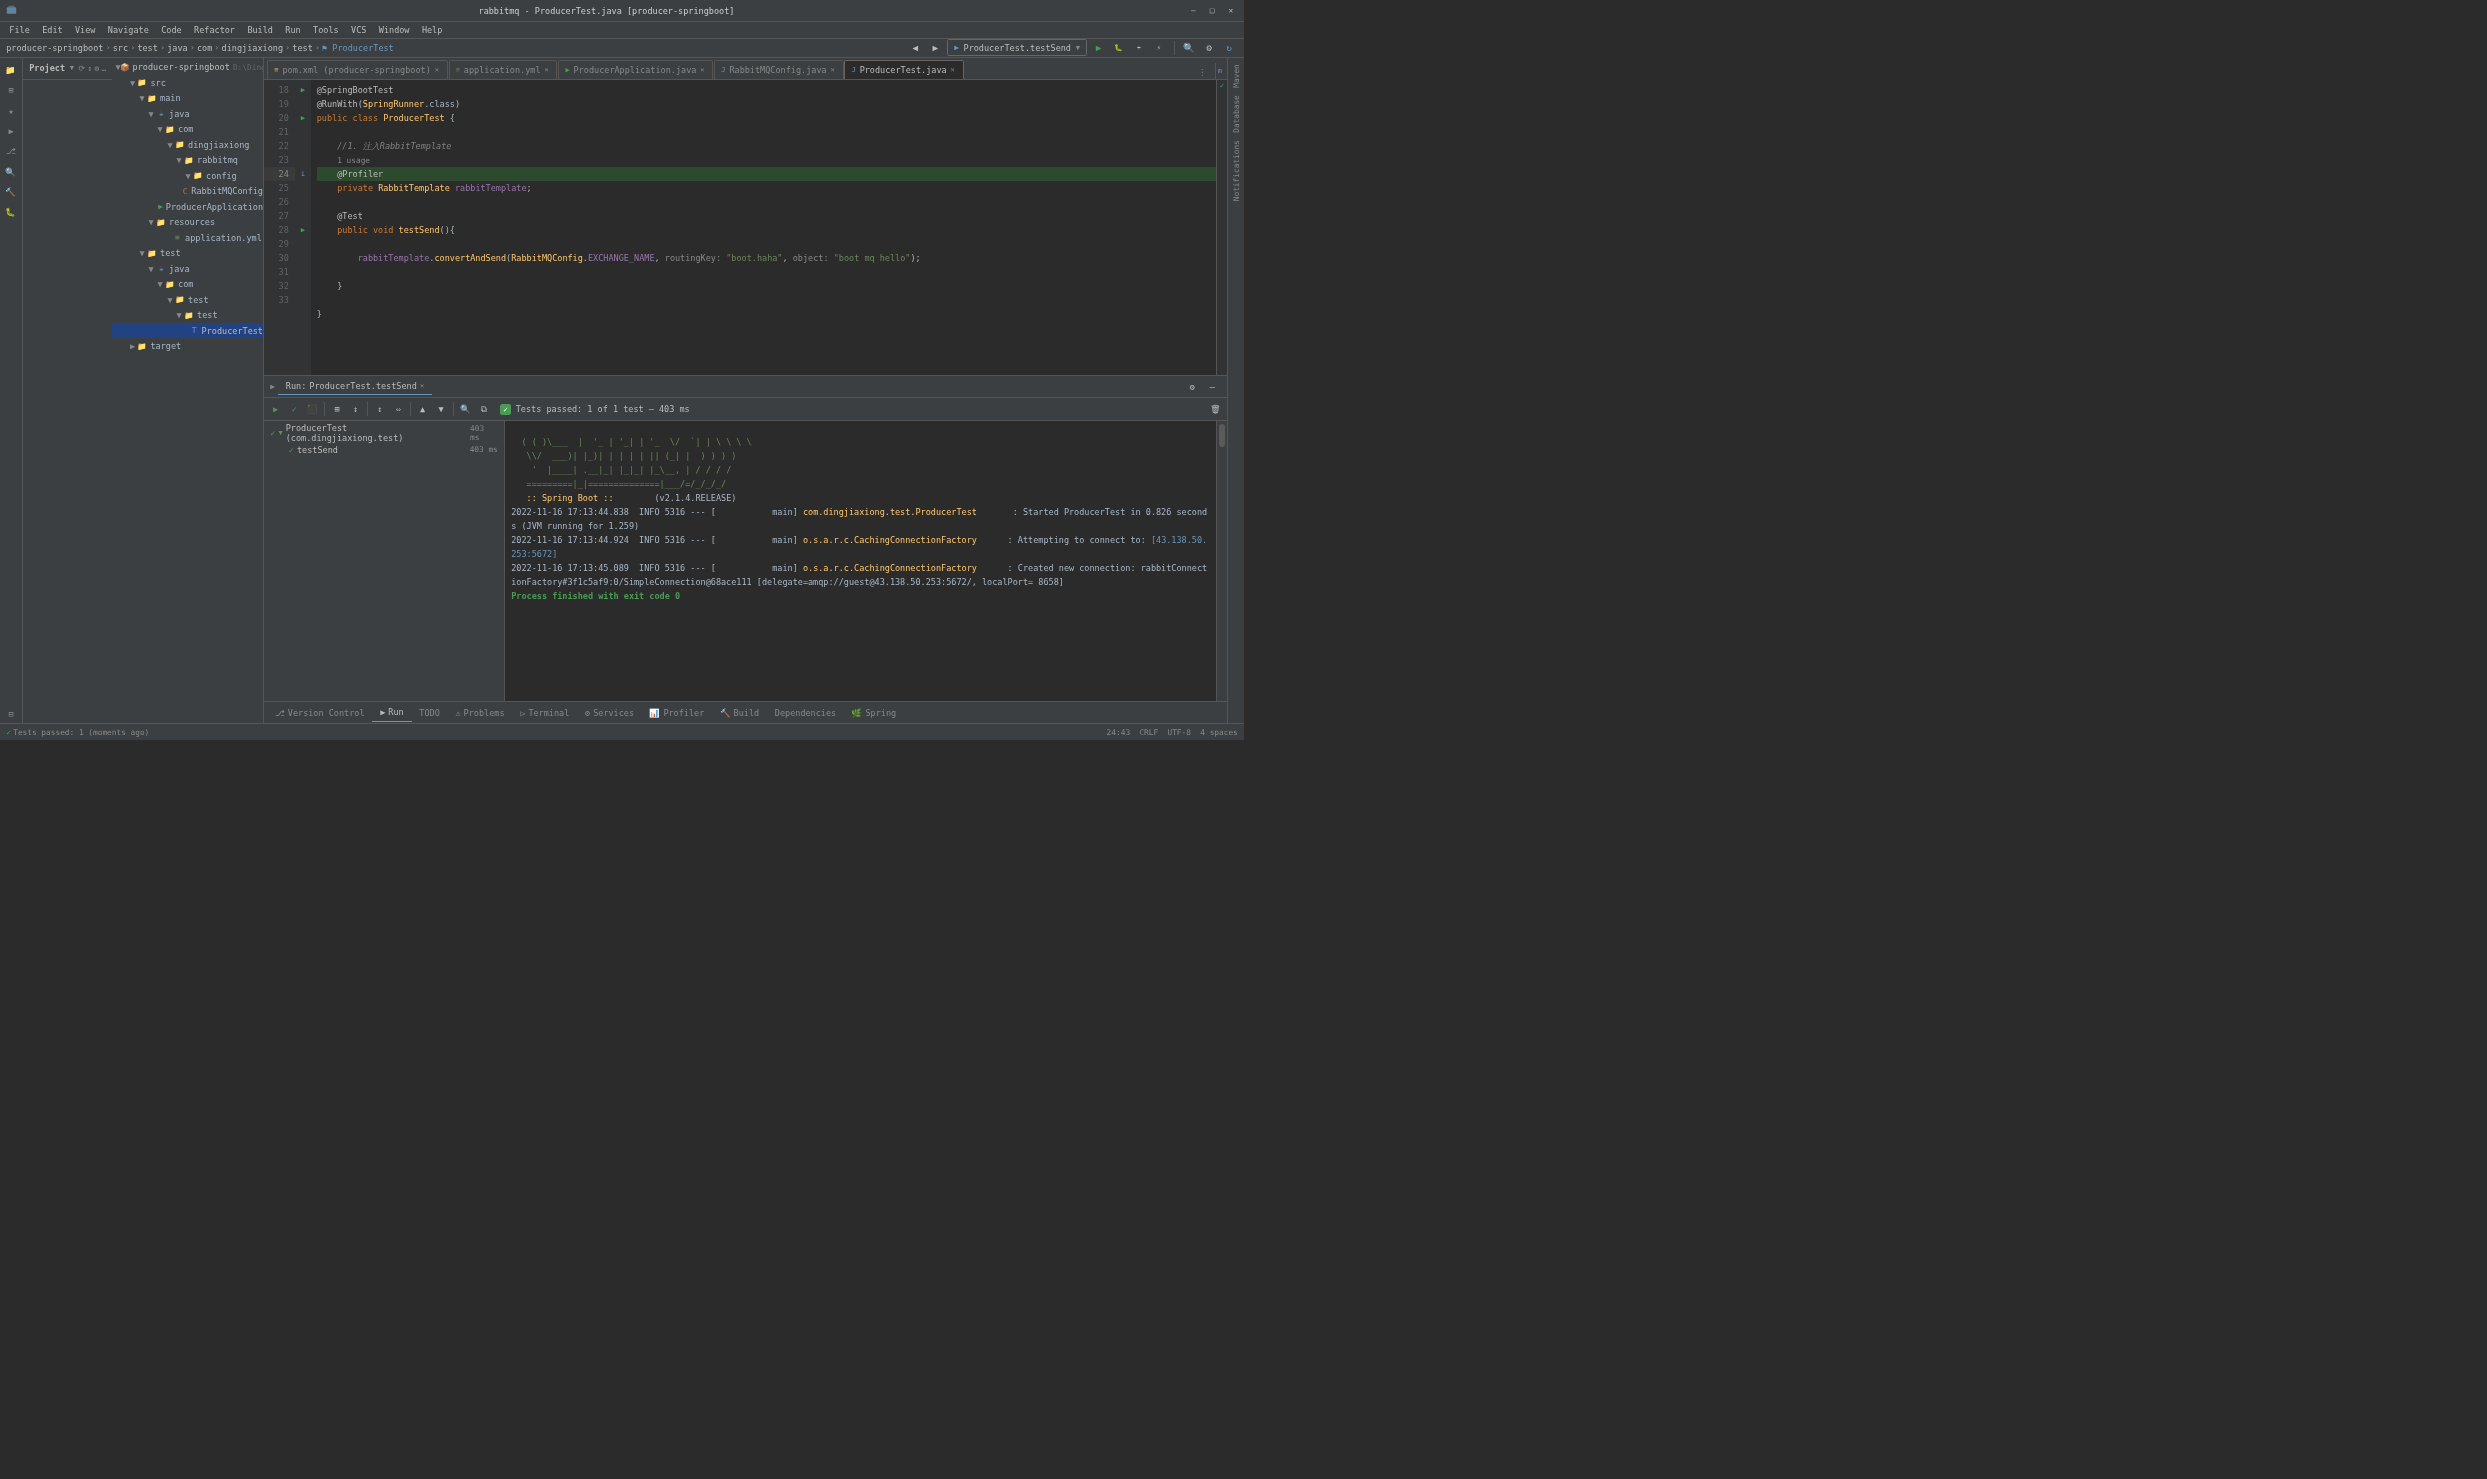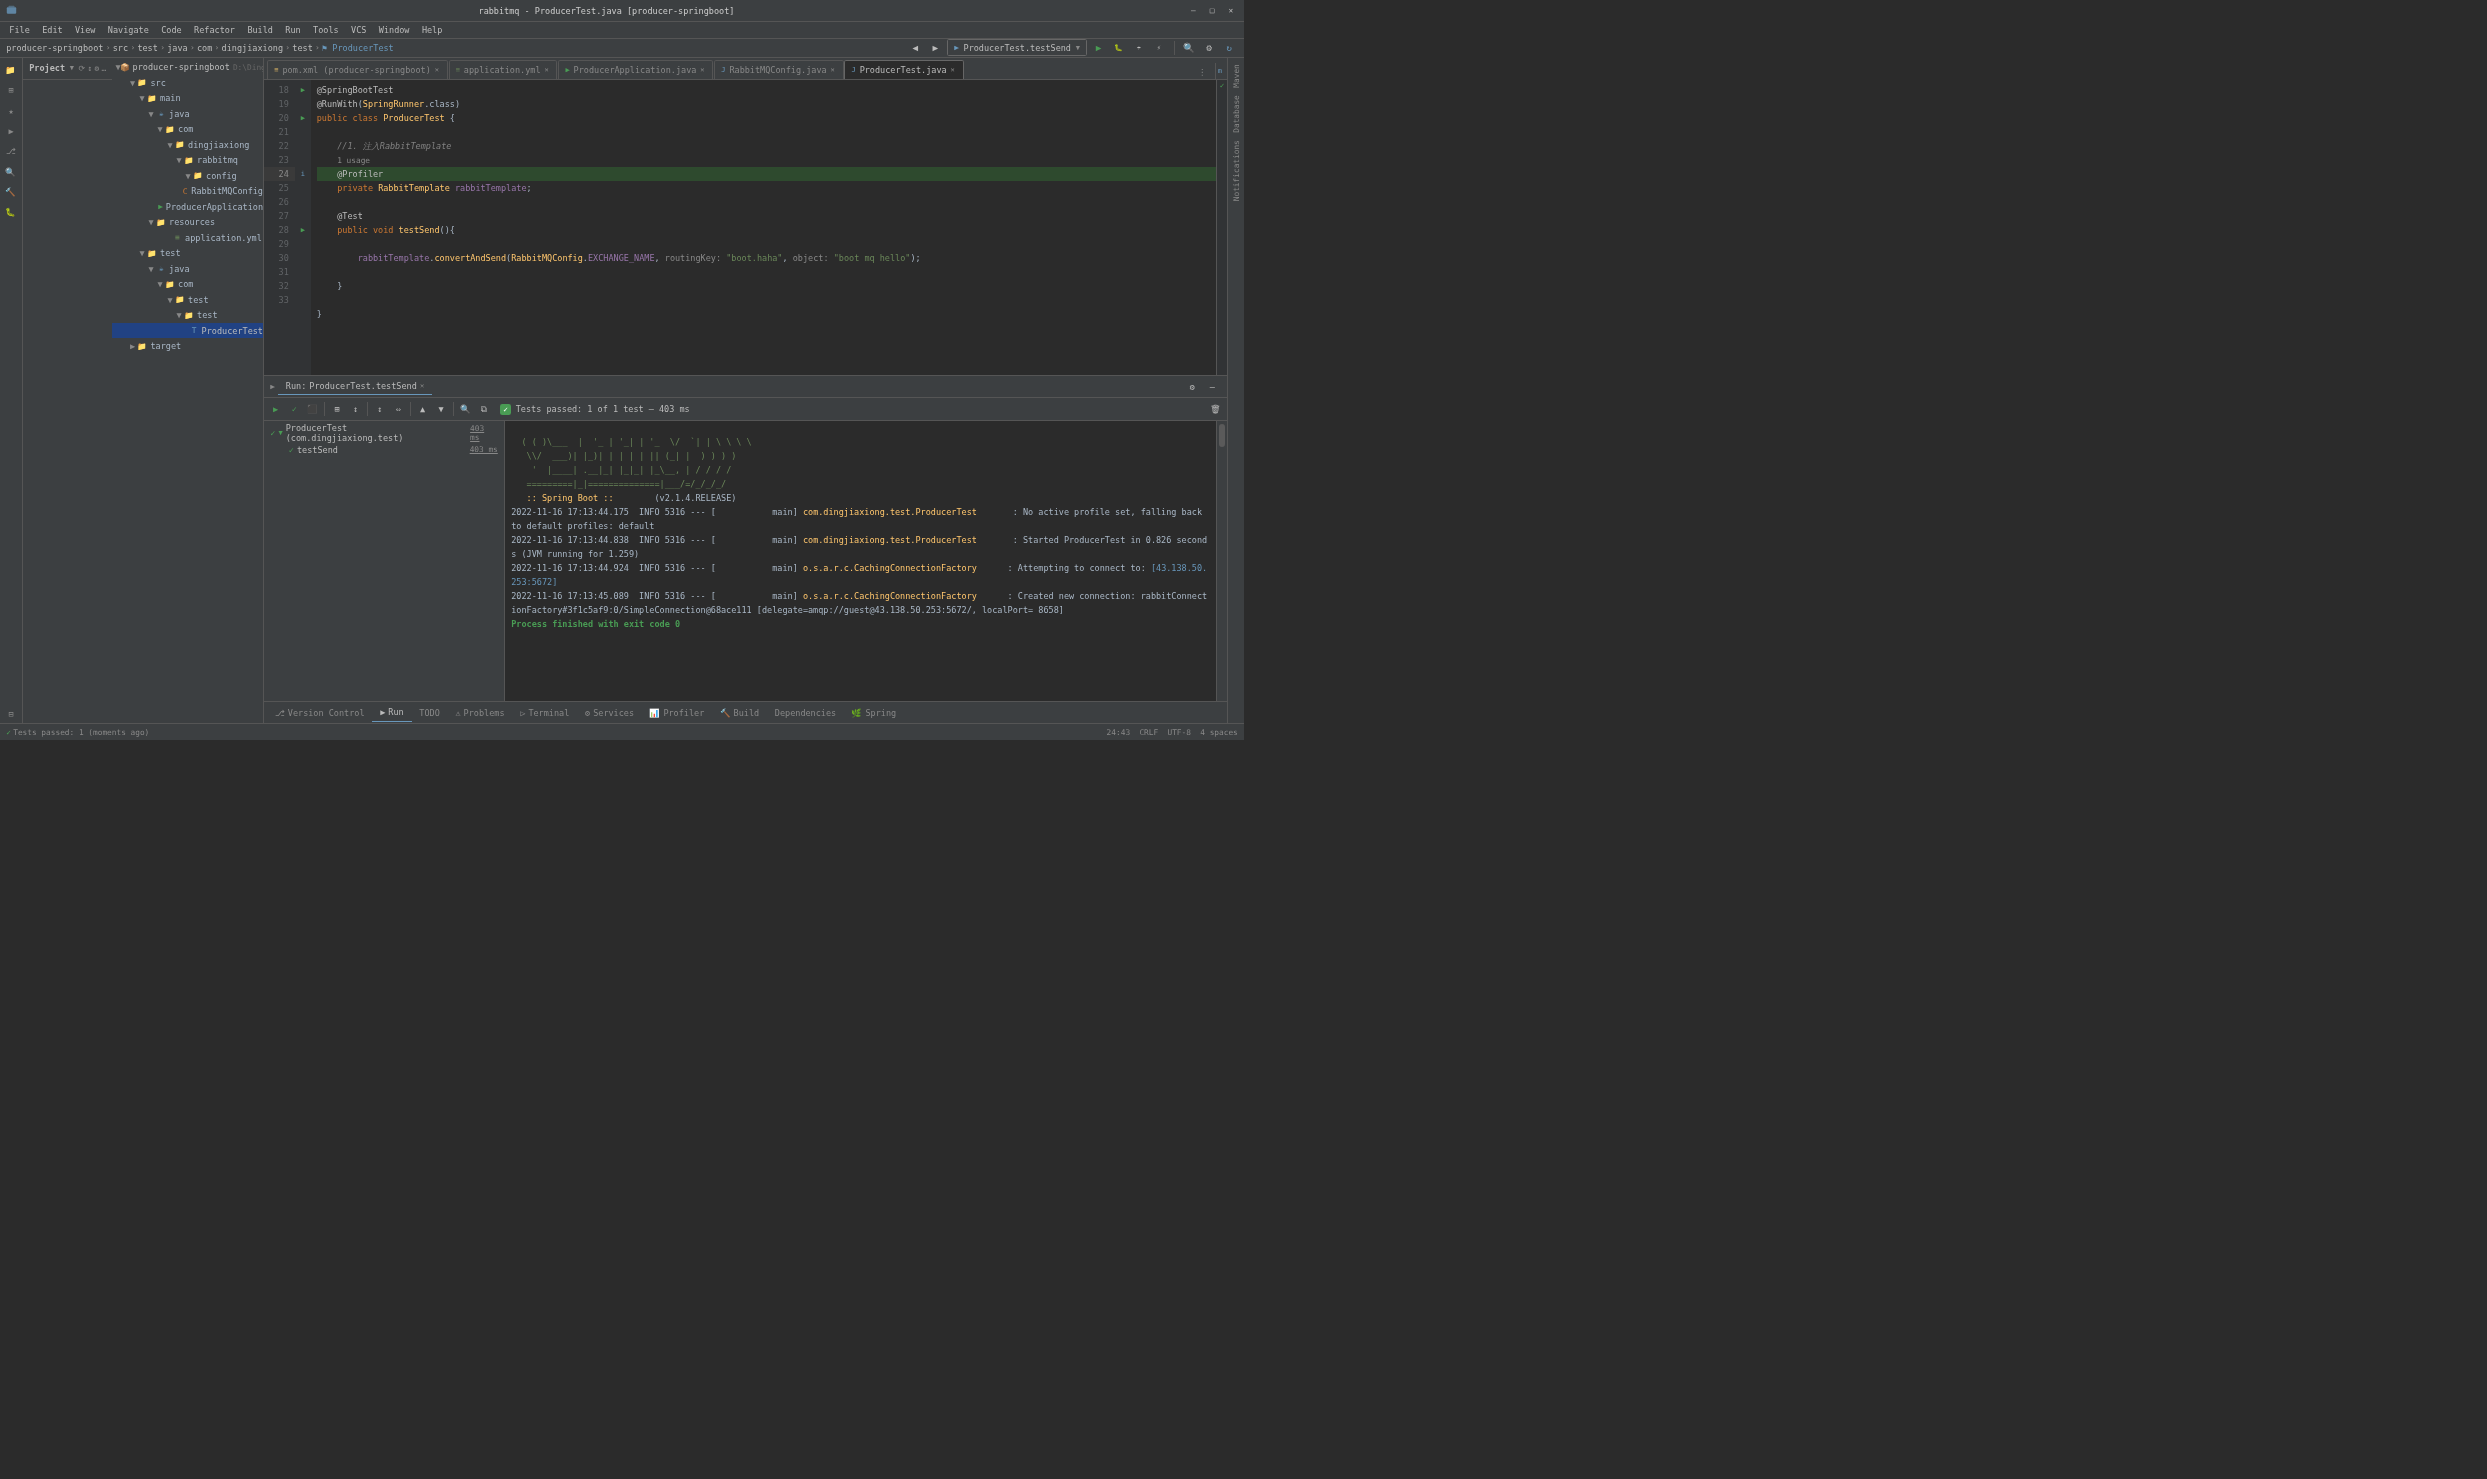--- a/index.html
+++ b/index.html
@@ -334,21 +334,21 @@
     .run-tree-item {
       display: flex;
       align-items: center;
       height: 17px;
       padding: 0 6.2px;
       cursor: pointer;
       gap: 3.1px;
       font-size: 8.5px;
     }
     .check-icon { color: #499c54; font-size: 8.5px; }
-    .run-time { color: #888; font-size: 7.8px; margin-left: auto; text-decoration: underline; }
+    .run-time { color: #888; font-size: 7.8px; margin-left: auto; }
 
     .console-output {
       flex: 1;
       overflow-y: auto;
       padding: 3.1px 6.2px;
       font-size: 8.5px;
       font-family: 'Consolas', monospace;
       background: #2b2b2b;
       color: #a9b7c6;
       line-height: 14px;
@@ -816,21 +816,20 @@
           </div>
         </div>
 
         <div class="console-output">
           <div class="console-line"><span class="console-spring">  ( ( )\___  |  '_ | '_| | '_  \/  `| | \ \ \ \</span></div>
           <div class="console-line"><span class="console-spring">   \\/  ___)| |_)| | | | | || (_| |  ) ) ) )</span></div>
           <div class="console-line"><span class="console-spring">    '  |____| .__|_| |_|_| |_\__, | / / / /</span></div>
           <div class="console-line"><span class="console-spring">   =========|_|==============|___/=/_/_/_/</span></div>
           <div class="console-line">   <span class="console-bold">:: Spring Boot ::</span>        <span class="console-info">(v2.1.4.RELEASE)</span></div>
           <div class="console-line"></div>
-          <div class="console-line">2022-11-16 17:13:44.175  INFO 5316 --- [           main] <span class="console-bold">com.dingjiaxiong.test.ProducerTest</span>       : No active profile set, falling back to default profiles: default</div>
           <div class="console-line">2022-11-16 17:13:44.838  INFO 5316 --- [           main] <span class="console-bold">com.dingjiaxiong.test.ProducerTest</span>       : Started ProducerTest in 0.826 seconds (JVM running for 1.259)</div>
           <div class="console-line">2022-11-16 17:13:44.924  INFO 5316 --- [           main] <span class="console-bold">o.s.a.r.c.CachingConnectionFactory</span>      : Attempting to connect to: <span class="console-url">[43.138.50.253:5672]</span></div>
           <div class="console-line">2022-11-16 17:13:45.089  INFO 5316 --- [           main] <span class="console-bold">o.s.a.r.c.CachingConnectionFactory</span>      : Created new connection: rabbitConnectionFactory#3f1c5af9:0/SimpleConnection@68ace111 [delegate=amqp://guest@43.138.50.253:5672/, localPort= 8658]</div>
           <div class="console-line"></div>
           <div class="console-line"><span class="process-finished">Process finished with exit code 0</span></div>
         </div>
 
         <div class="console-right-bar">
           <div style="width:6.2px;height:23px;background:#5a5a5a;border-radius:3.1px;margin-top:3.1px;"></div>
         </div>

